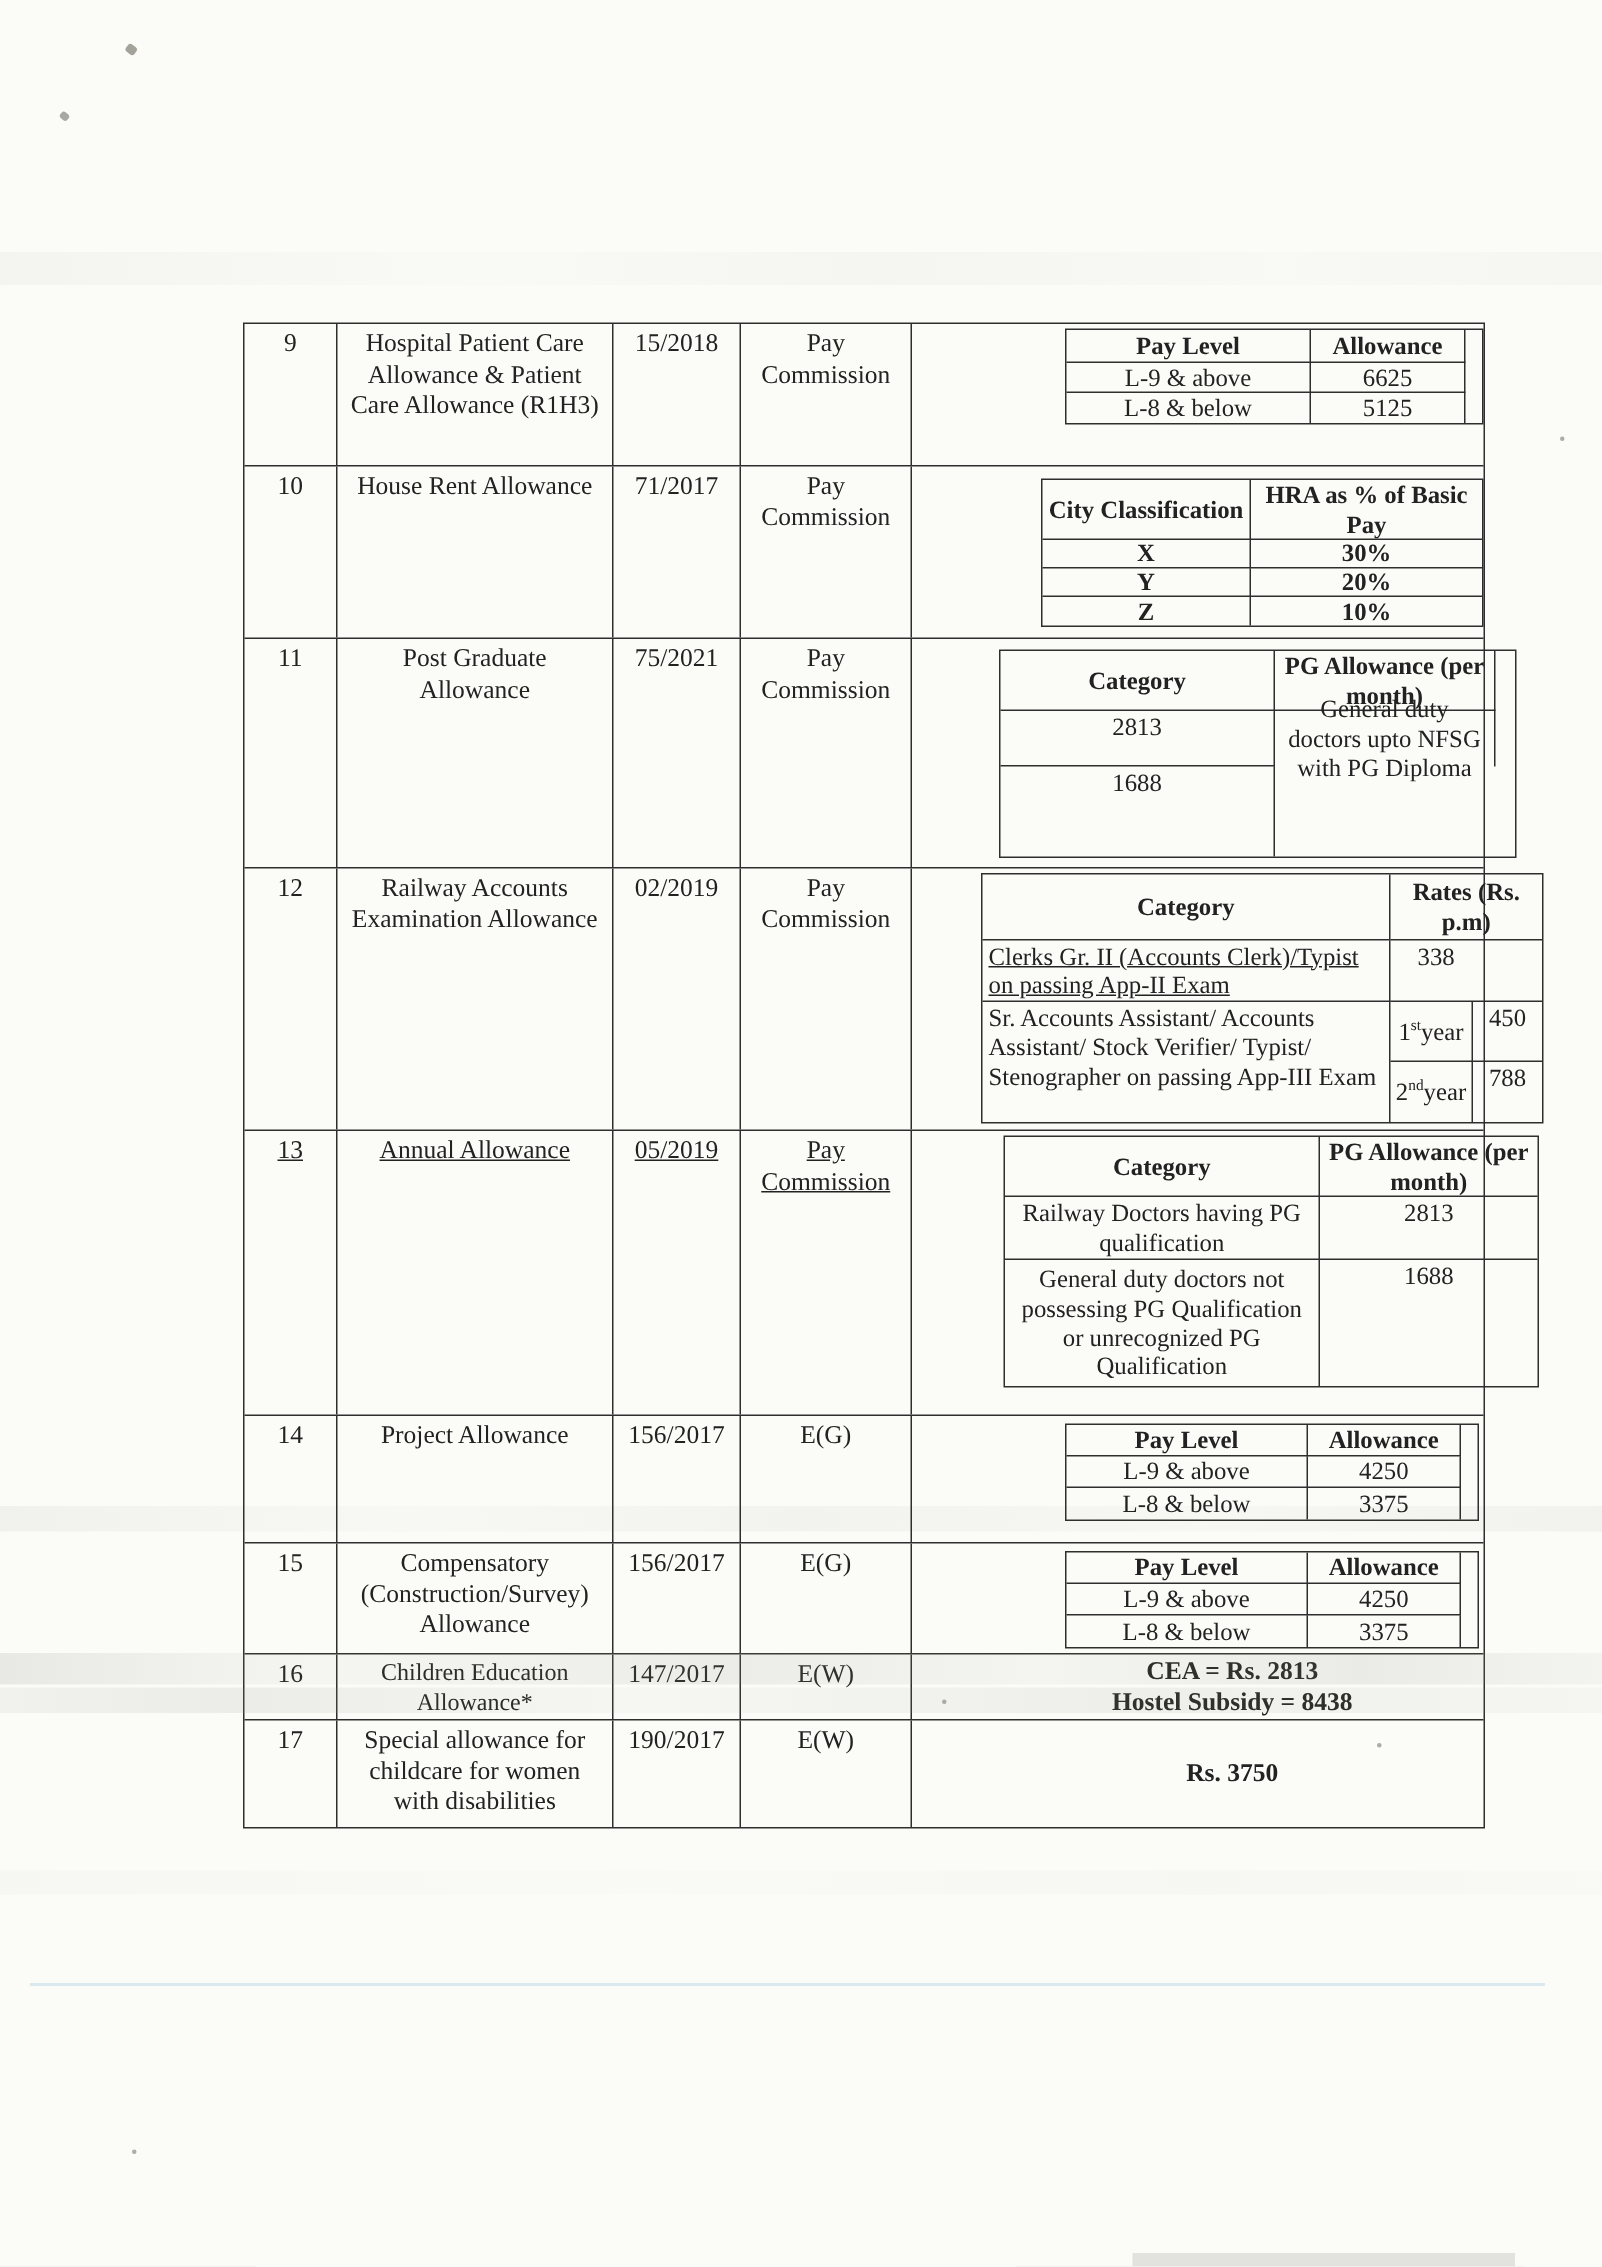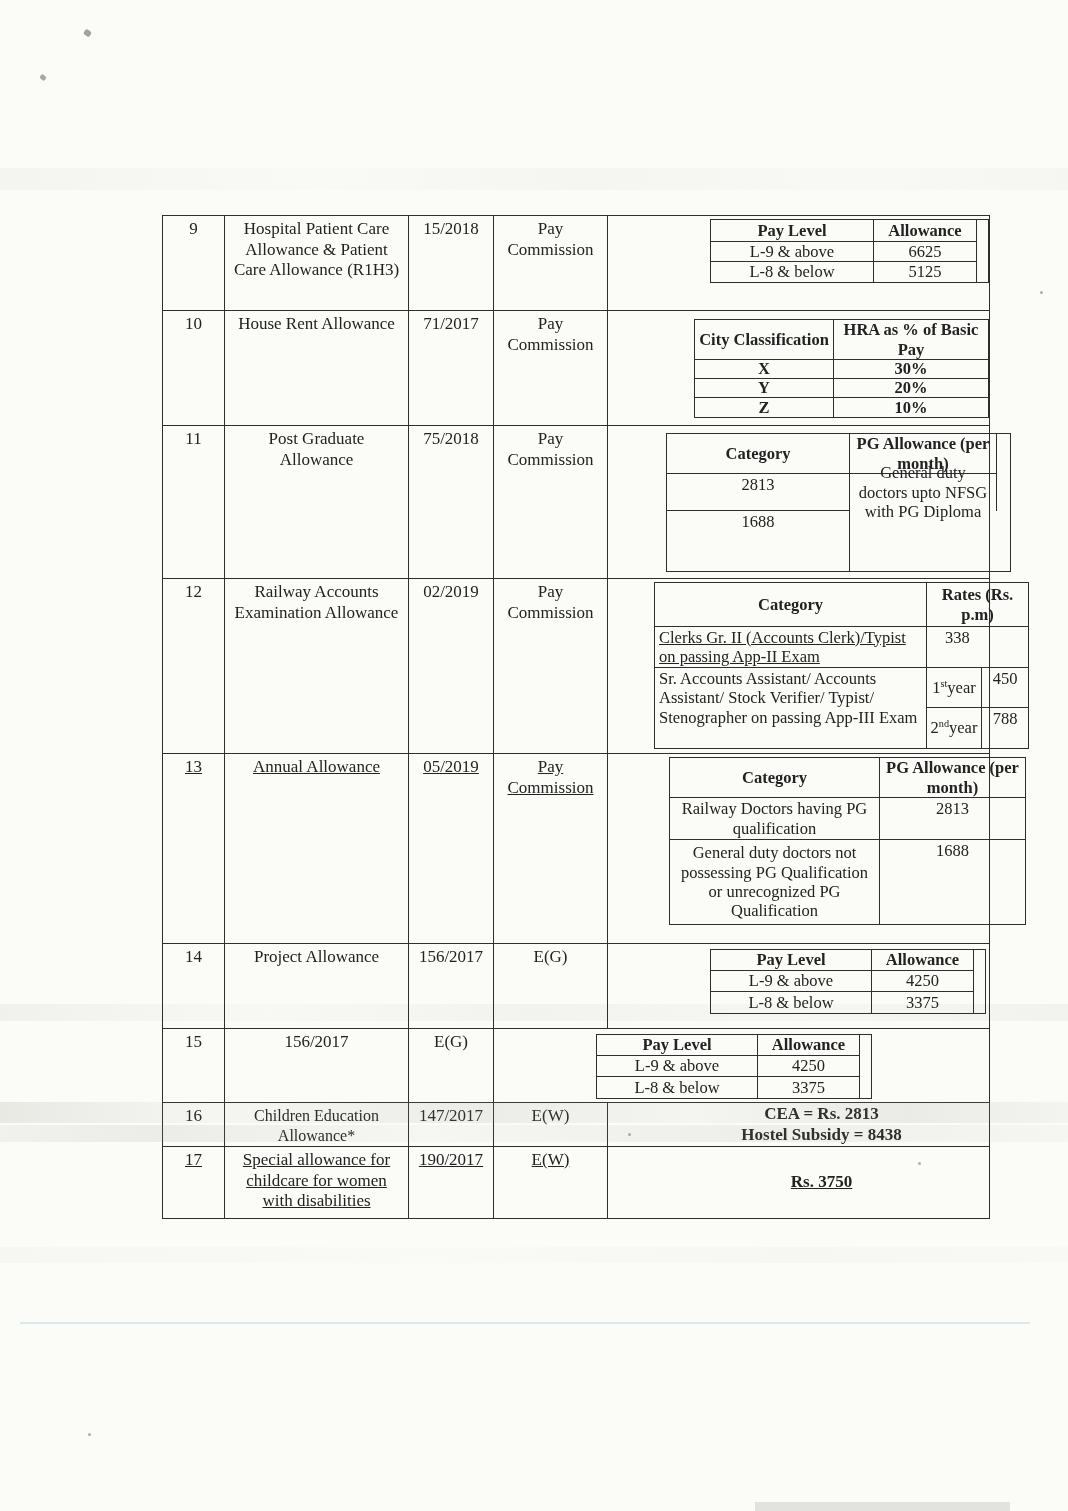--- a/index.html
+++ b/index.html
@@ -20,21 +20,21 @@
     position:absolute;left:162px;top:215px;width:826px;
     border:1.6px solid #2e2e2e;
     box-sizing:content-box;
   }
   .row{
     display:grid;
     grid-template-columns:62px 184px 85px 114px 1fr;
     box-sizing:border-box;
     border-bottom:1.6px solid #2e2e2e;
   }
-  .row:last-child{border-bottom:none;text-decoration:underline;}
+  .row:last-child{border-bottom:none;}
   .c{
     box-sizing:border-box;
     border-right:1.6px solid #2e2e2e;
     padding:3px 6px 0;
     text-align:center;
     position:relative;
   }
   .c.detailcell{border-right:none;padding:0;margin-left:46px;}
   
   .nt{
@@ -131,21 +131,21 @@
           <div class="nc bold lc">20%</div>
           <div class="nc bold lr">Z</div>
           <div class="nc bold lc lr">10%</div>
         </div>
       </div>
     </div>
 
     <div class="row" style="height:153px;">
       <div class="c">11</div>
       <div class="c">Post Graduate Allowance</div>
-      <div class="c">75/2018</div>
+      <div class="c">75/2021</div>
       <div class="c">Pay Commission</div>
       <div class="c detailcell">
         <div class="nt" style="left:12px;top:7px;grid-template-columns:183px 147px 13px;grid-template-rows:40px 37px 60px;">
           <div class="nc hdr">Category</div>
           <div class="nc hdr">PG Allowance (per month)</div>
           <div class="nc strip"></div>
           <div class="nc" style="align-items:flex-start;">2813</div>
           <div class="nc lr">General duty doctors upto NFSG with PG Diploma</div>
           <div class="nc lr" style="align-items:flex-start;">1688</div>
         </div>
@@ -208,20 +208,21 @@
           <div class="nc">L-9 &amp; above</div>
           <div class="nc">4250</div>
           <div class="nc lr">L-8 &amp; below</div>
           <div class="nc lr">3375</div>
         </div>
       </div>
     </div>
 
     <div class="row" style="height:74px;">
       <div class="c">15</div>
+      <div class="c">Compensatory (Construction/Survey) Allowance</div>
       <div class="c">156/2017</div>
       <div class="c">E(G)</div>
       <div class="c detailcell">
         <div class="nt" style="left:56px;top:5px;grid-template-columns:161px 102px 11px;grid-template-rows:21px 21px 21px;">
           <div class="nc hdr">Pay Level</div>
           <div class="nc hdr">Allowance</div>
           <div class="nc strip"></div>
           <div class="nc">L-9 &amp; above</div>
           <div class="nc">4250</div>
           <div class="nc lr">L-8 &amp; below</div>

